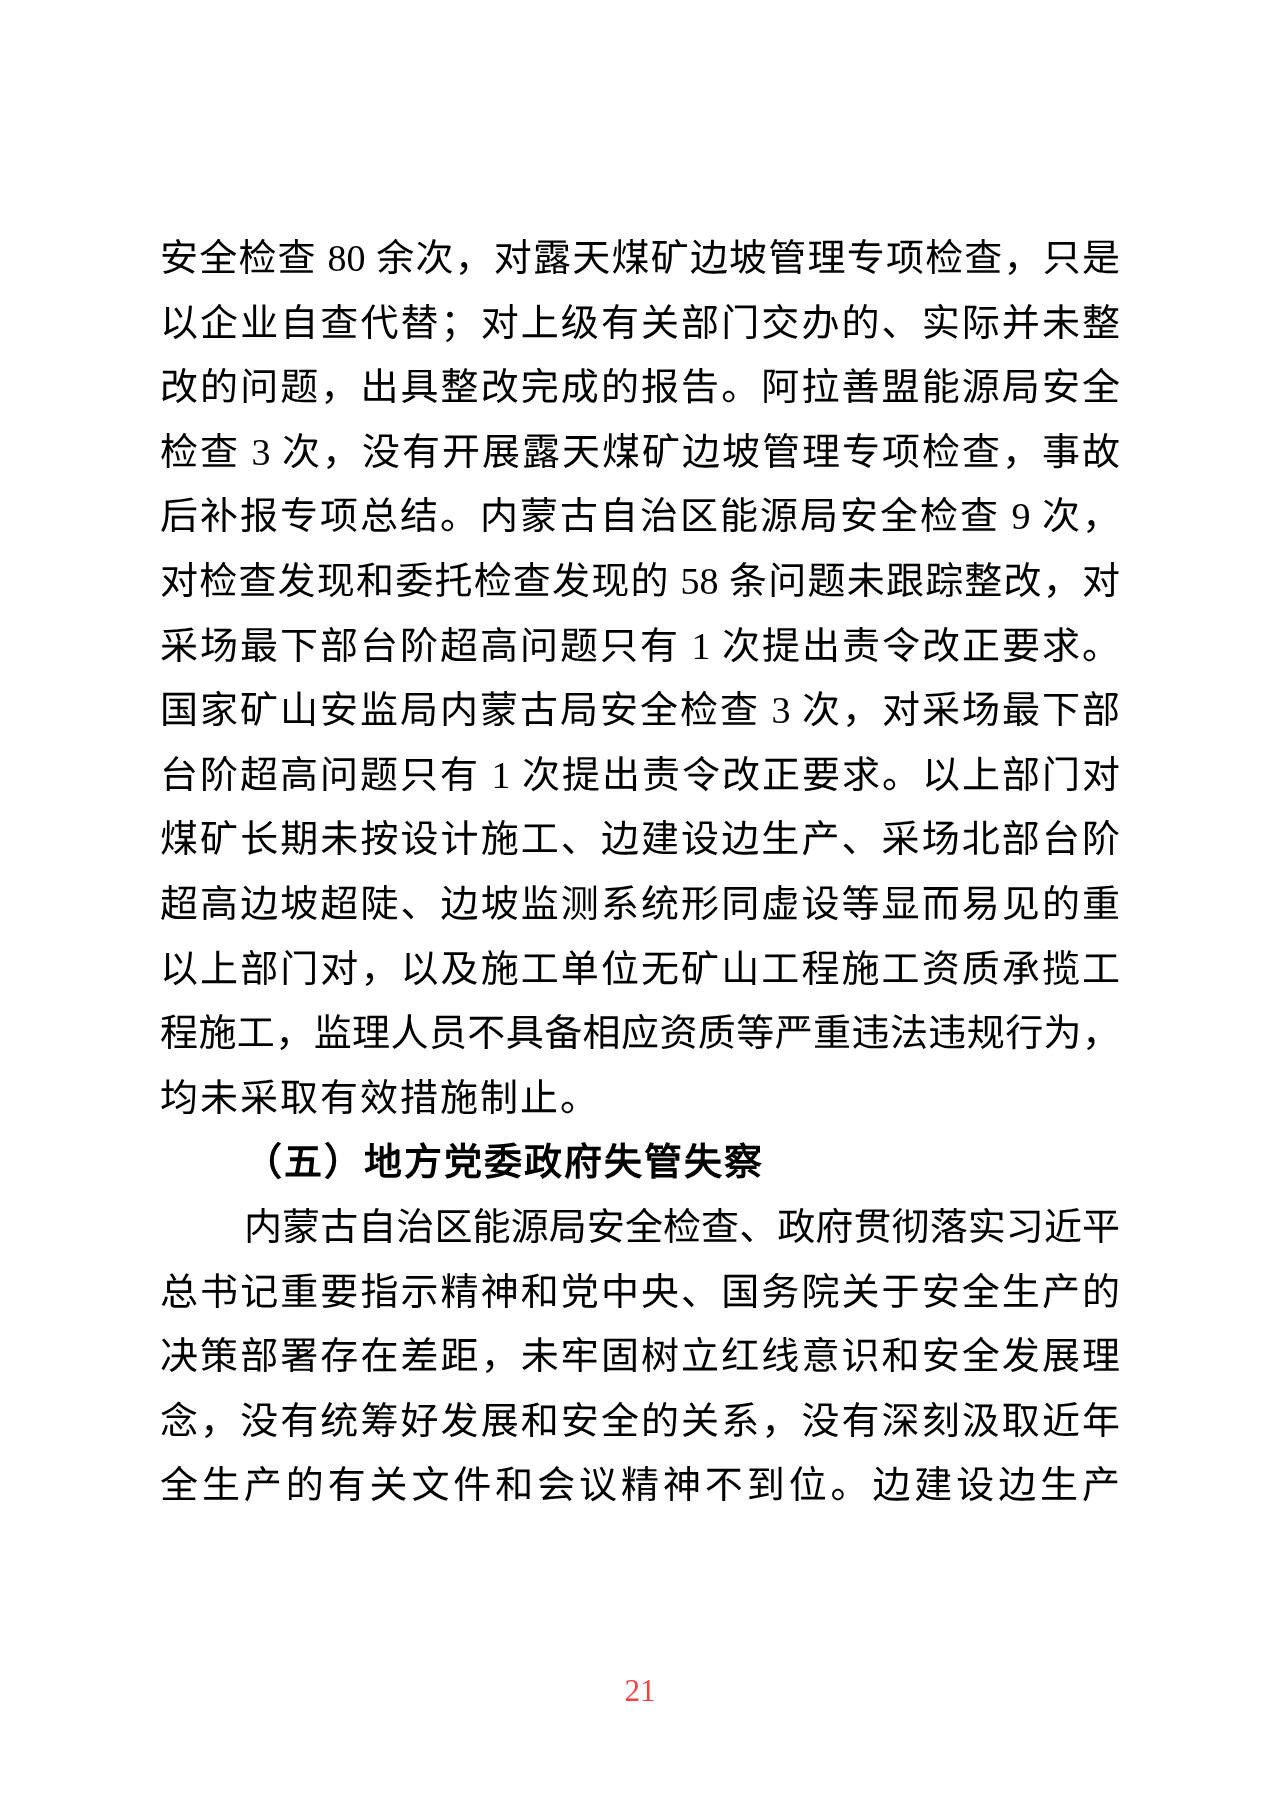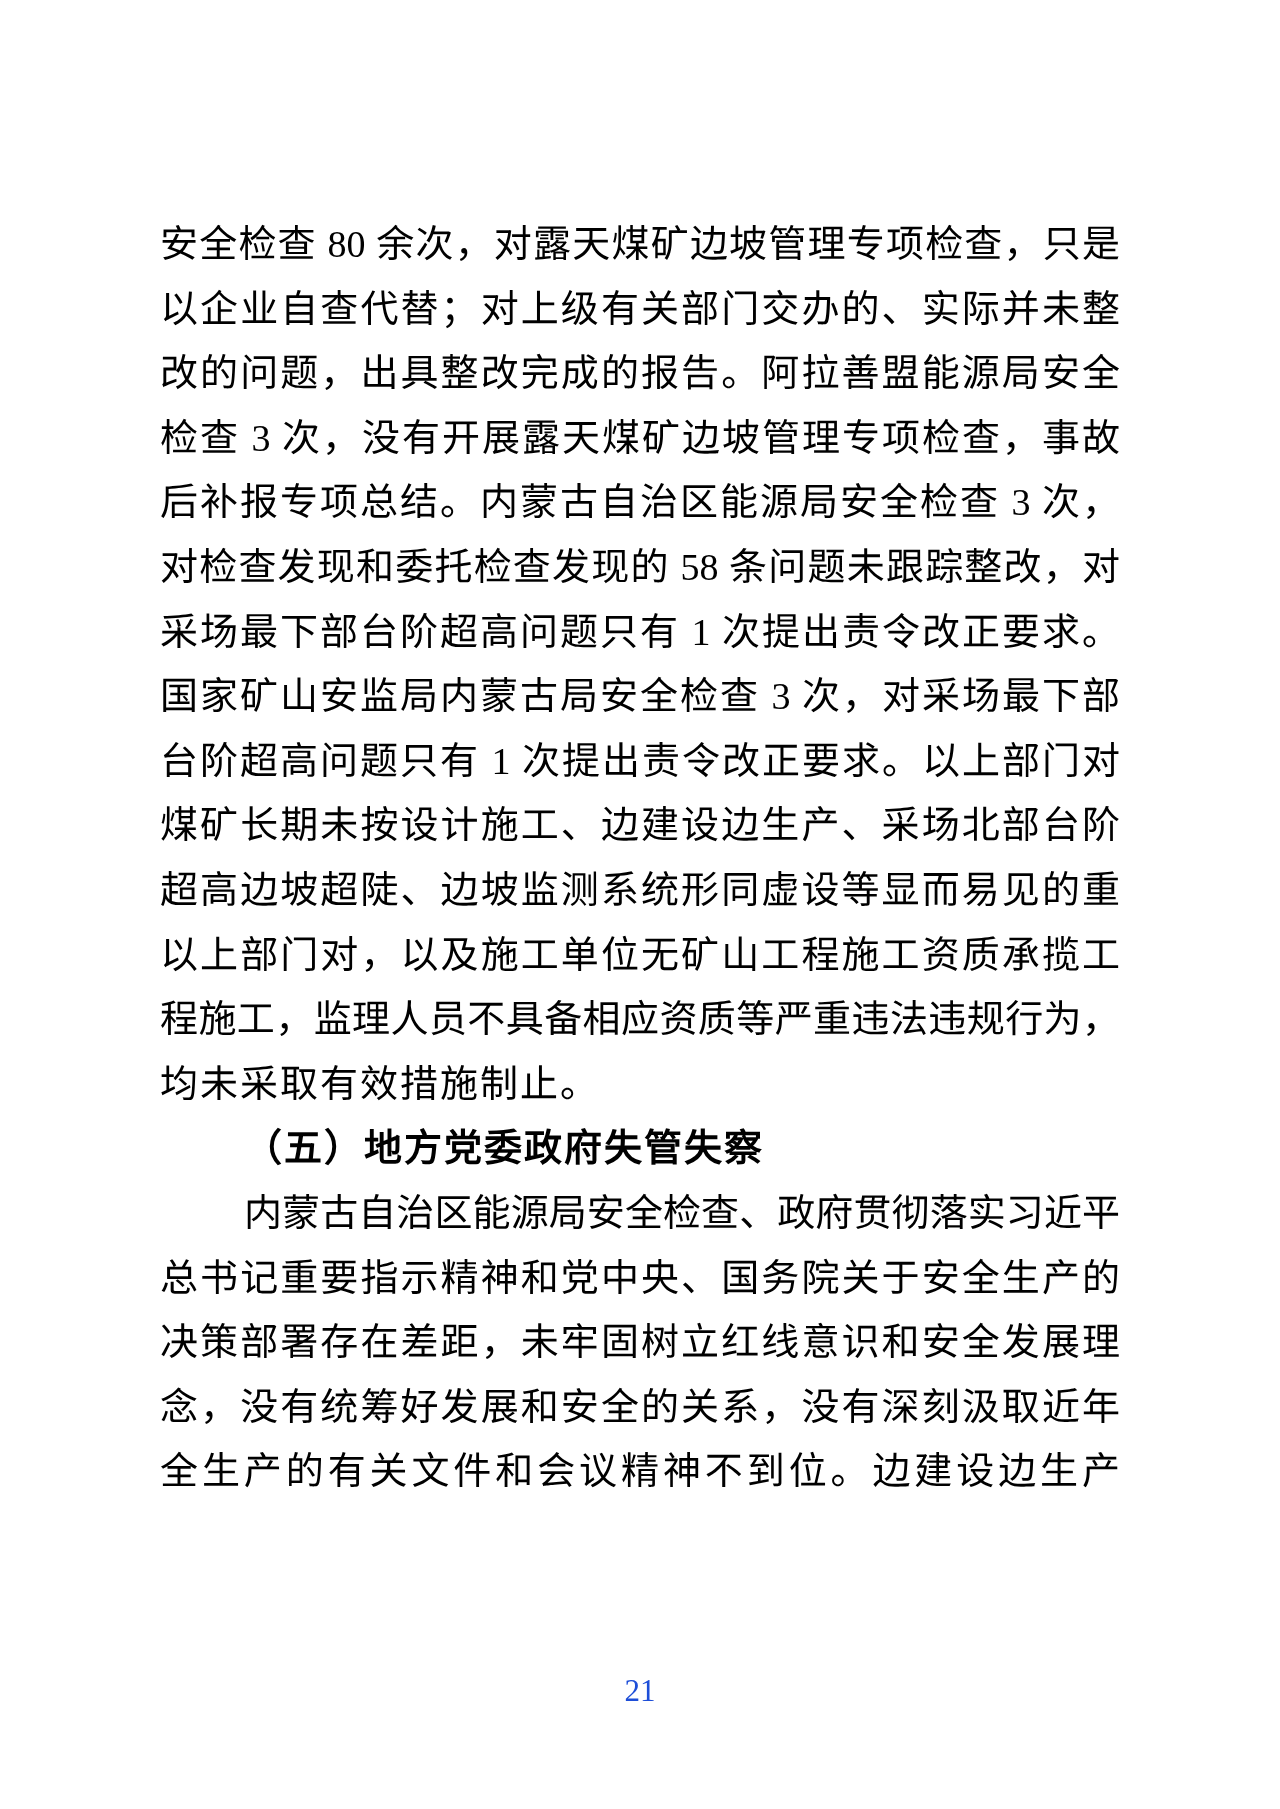--- a/index.html
+++ b/index.html
@@ -14,21 +14,21 @@
     background: #ffffff;
   }
   .doc-page {
     position: absolute;
     inset: 0;
     color: #000000;
   }
   .text-block {
     position: absolute;
     left: 160px;
-    top: 212px;
+    top: 226px;
     width: 960px;
   }
   .line {
     font-family: "Liberation Serif", "DejaVu Serif", serif;
     font-size: 38px;
     line-height: 64.6px;
     color: #000000;
     text-align: justify;
     text-align-last: justify;
     text-justify: inter-character;
@@ -49,33 +49,33 @@
     position: absolute;
     top: 1674px;
     left: 0;
     width: 100%;
     text-align: center;
   }
   .page-number {
     font-family: "Liberation Serif", "DejaVu Serif", serif;
     font-size: 31px;
     line-height: 34px;
-    color: #1d4ed8;
+    color: #ef4444;
   }
 </style>
 </head>
 <body style="background: rgb(255, 255, 255);">
 
 <div class="doc-page" style="color: rgb(0, 0, 0);">
   <main class="text-block">
       <div class="line">安全检查 80 余次，对露天煤矿边坡管理专项检查，只是</div>
       <div class="line">以企业自查代替；对上级有关部门交办的、实际并未整</div>
       <div class="line">改的问题，出具整改完成的报告。阿拉善盟能源局安全</div>
       <div class="line">检查 3 次，没有开展露天煤矿边坡管理专项检查，事故</div>
-      <div class="line">后补报专项总结。内蒙古自治区能源局安全检查 3 次，</div>
+      <div class="line">后补报专项总结。内蒙古自治区能源局安全检查 9 次，</div>
       <div class="line">对检查发现和委托检查发现的 58 条问题未跟踪整改，对</div>
       <div class="line">采场最下部台阶超高问题只有 1 次提出责令改正要求。</div>
       <div class="line">国家矿山安监局内蒙古局安全检查 3 次，对采场最下部</div>
       <div class="line">台阶超高问题只有 1 次提出责令改正要求。以上部门对</div>
       <div class="line">煤矿长期未按设计施工、边建设边生产、采场北部台阶</div>
       <div class="line">超高边坡超陡、边坡监测系统形同虚设等显而易见的重</div>
       <div class="line">以上部门对，以及施工单位无矿山工程施工资质承揽工</div>
       <div class="line">程施工，监理人员不具备相应资质等严重违法违规行为，</div>
       <div class="line no-fill">均未采取有效措施制止。</div>
       <div class="line heading no-fill">（五）地方党委政府失管失察</div>

